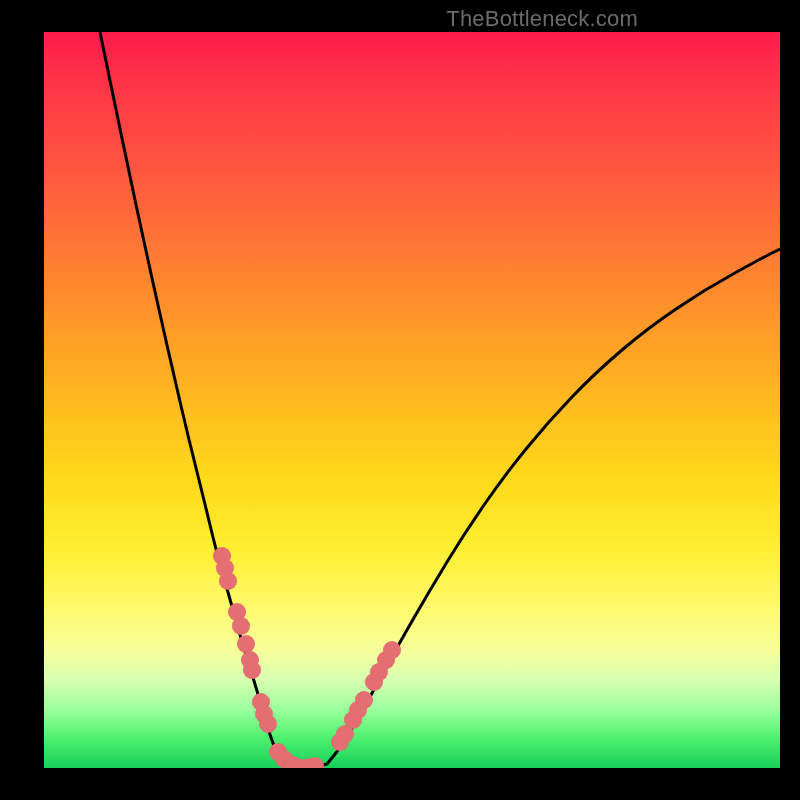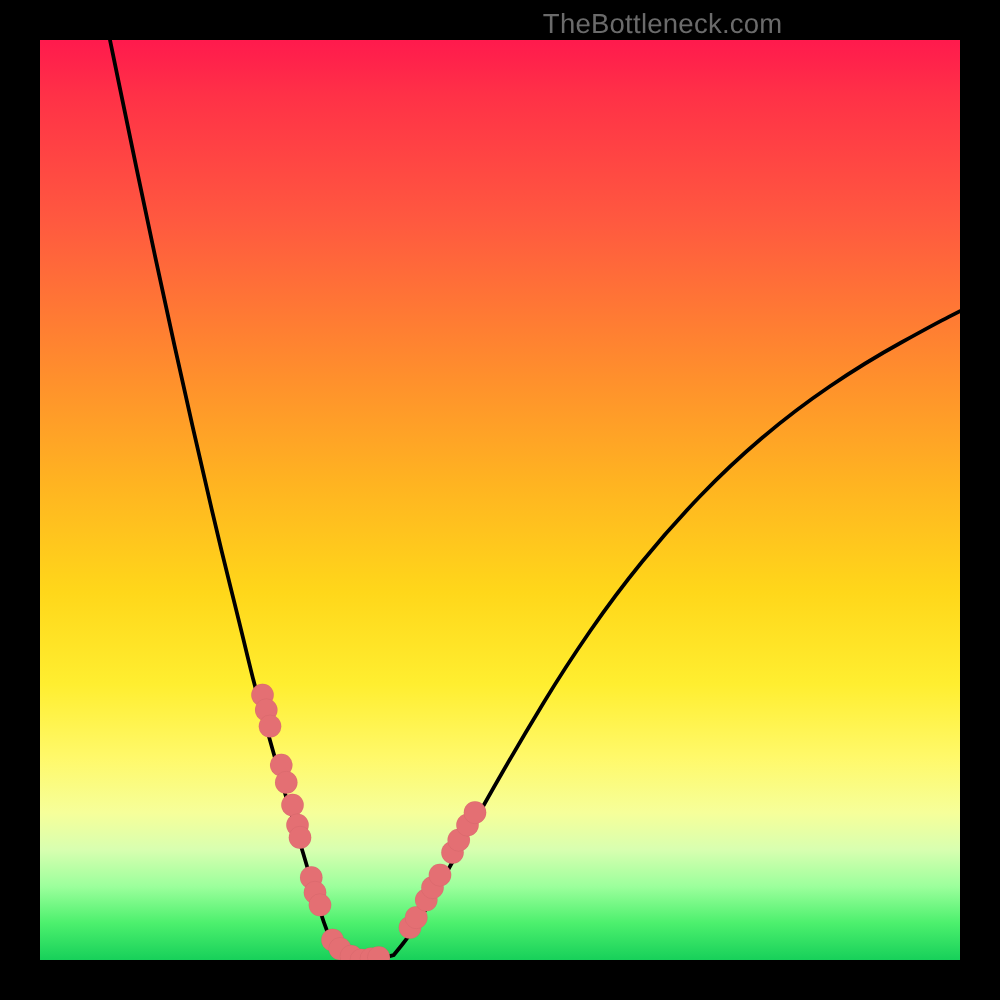--- a/index.html
+++ b/index.html
@@ -6,21 +6,21 @@
     margin: 0;
     padding: 0;
     width: 800px;
     height: 800px;
     overflow: hidden;
     background: #000;
     font-family: Arial, Helvetica, sans-serif;
   }
   .frame {
     position: absolute;
-    left: 0; top: 0;
+    left: 12px; top: 0;
     width: 640px; height: 800px;
     background: #000;
   }
   .plot {
     position: absolute;
     left: 32px;
     top: 32px;
     width: 736px;
     height: 736px;
     

